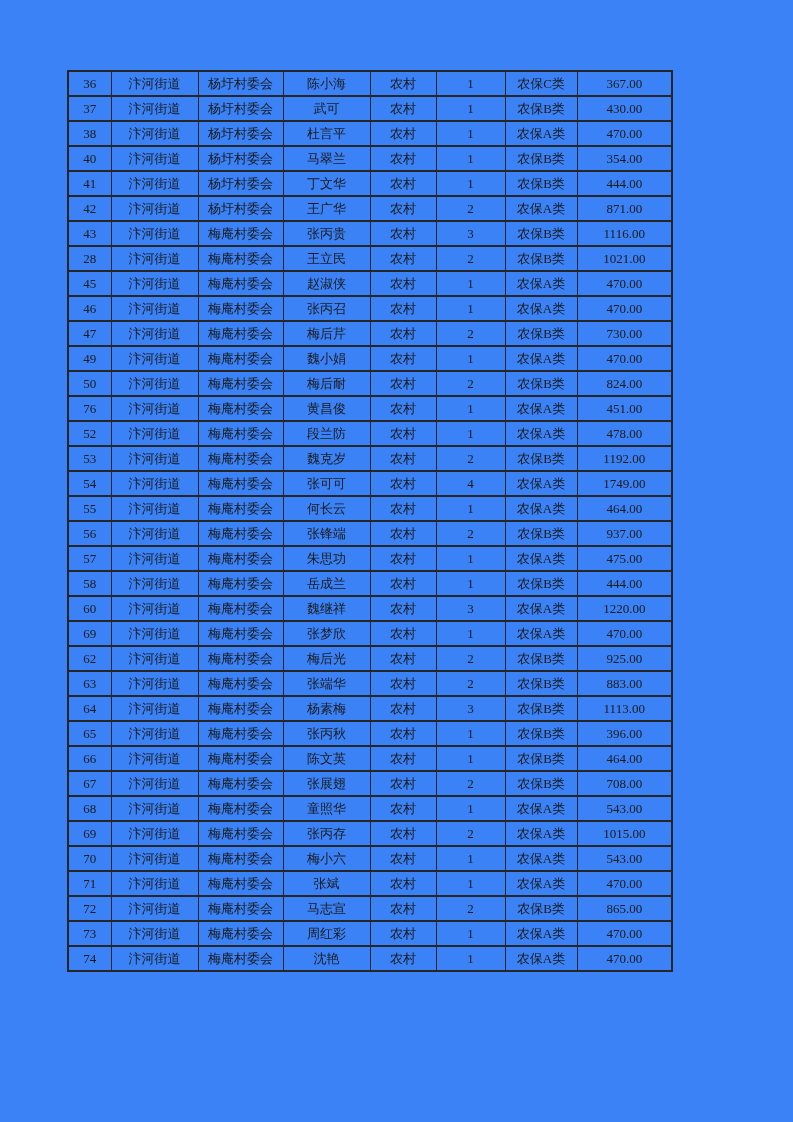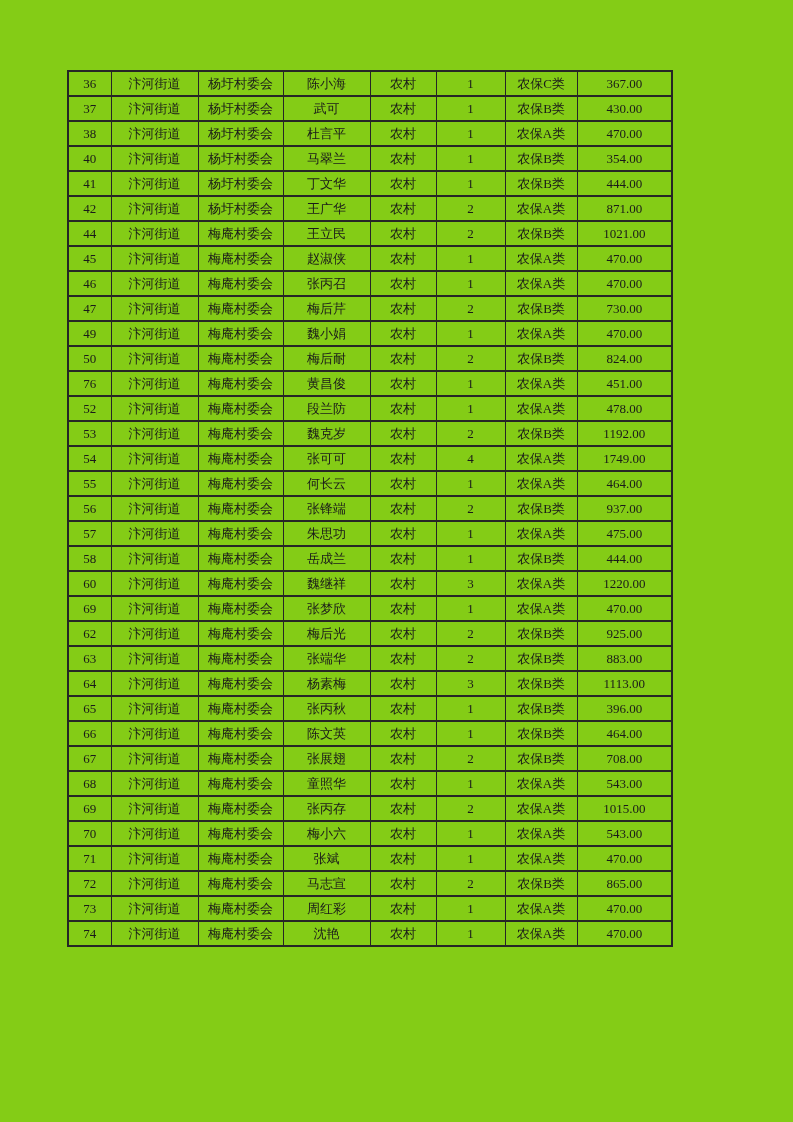--- a/index.html
+++ b/index.html
@@ -12,21 +12,21 @@
     background: #ffffff;
     position: relative;
     font-family: "Liberation Serif", "DejaVu Serif", serif;
     overflow: hidden;
   }
   .page {
     position: absolute;
     left: 0; top: 0;
     width: 793px;
     height: 1122px;
-    background: #84cc16;
+    background: #3b82f6;
   }
   table.grid {
     position: absolute;
     left: 67px;
     top: 70px;
     width: 604px;
     border-collapse: collapse;
     table-layout: fixed;
     border: 2px solid #262626;
   }
@@ -124,21 +124,31 @@
           <td>42</td>
           <td>汴河街道</td>
           <td>杨圩村委会</td>
           <td>王广华</td>
           <td>农村</td>
           <td>2</td>
           <td>农保A类</td>
           <td>871.00</td>
         </tr>
         <tr>
-          <td>44</td>
+          <td>43</td>
+          <td>汴河街道</td>
+          <td>梅庵村委会</td>
+          <td>张丙贵</td>
+          <td>农村</td>
+          <td>3</td>
+          <td>农保B类</td>
+          <td>1116.00</td>
+        </tr>
+        <tr>
+          <td>28</td>
           <td>汴河街道</td>
           <td>梅庵村委会</td>
           <td>王立民</td>
           <td>农村</td>
           <td>2</td>
           <td>农保B类</td>
           <td>1021.00</td>
         </tr>
         <tr>
           <td>45</td>

